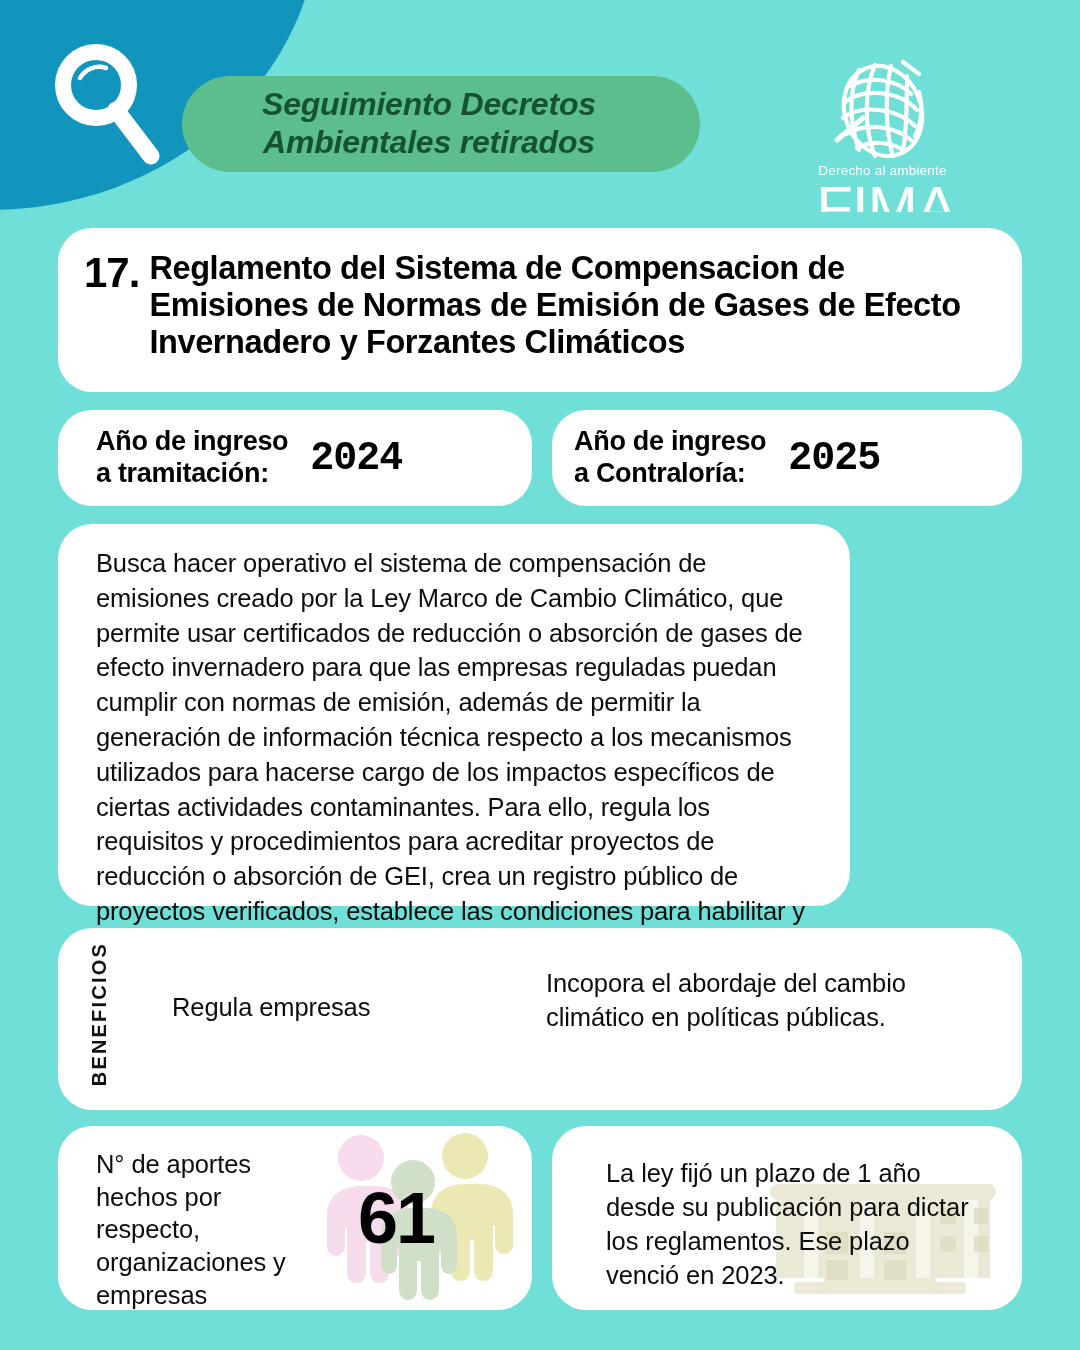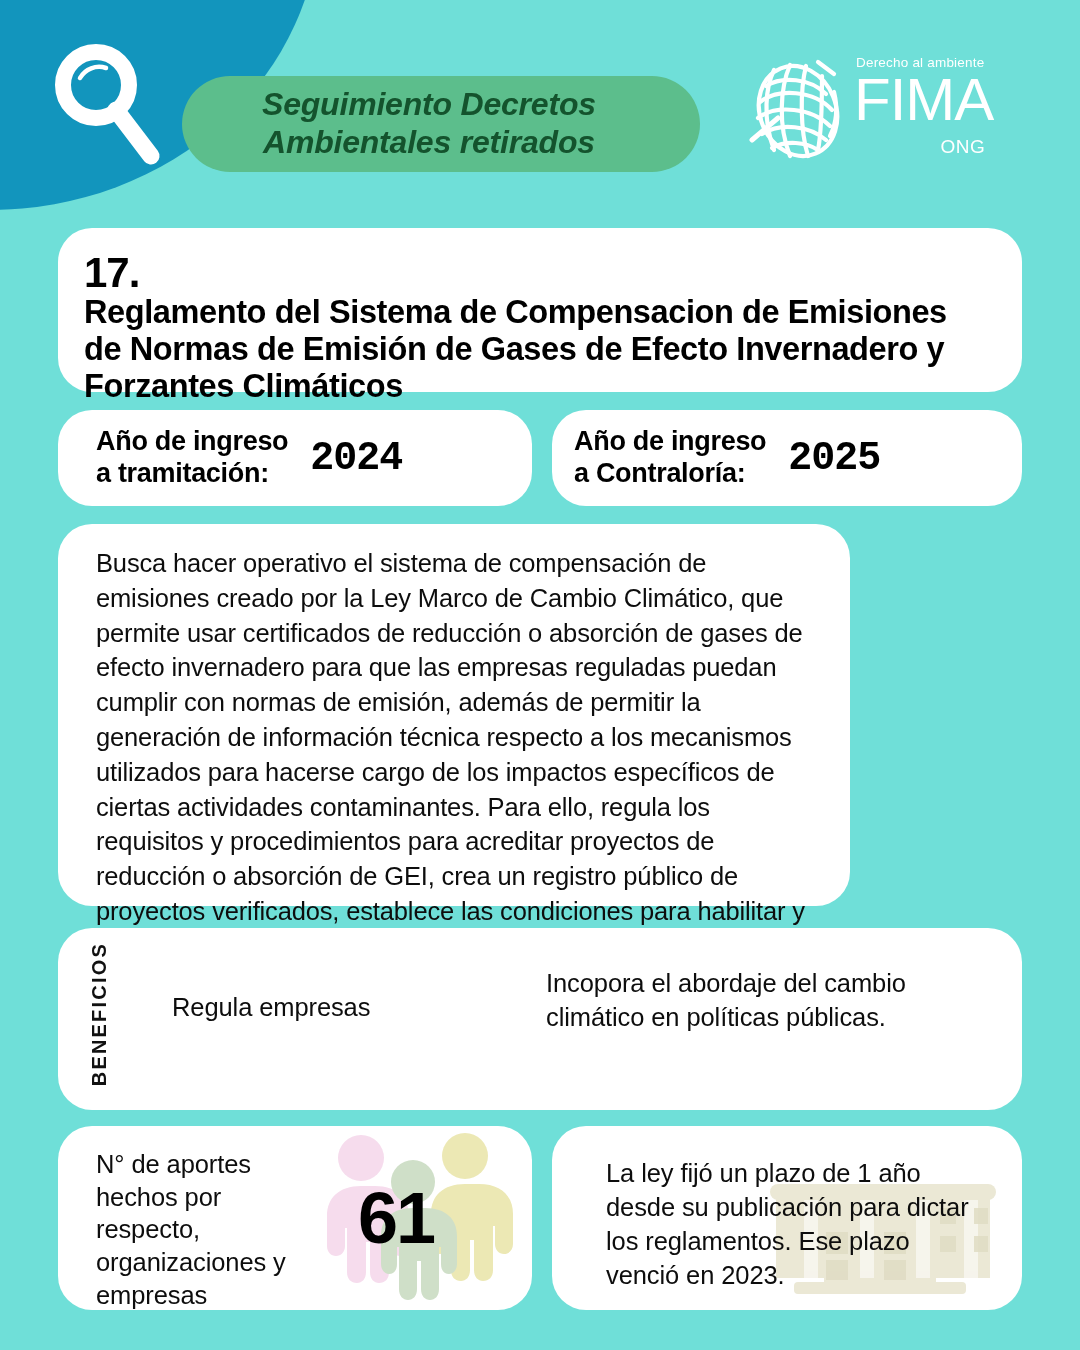--- a/index.html
+++ b/index.html
@@ -61,20 +61,22 @@
     letter-spacing: -0.2px;
     text-align: center;
   }
   #logo {
     position: absolute;
     left: 748px;
     top: 56px;
     width: 270px;
     height: 112px;
     display: flex;
+    align-items: center;
+    flex-direction: column;
   }
   #logo-globe {
     width: 100px;
     height: 108px;
     flex: none;
   }
   #logo-text {
     margin-left: 6px;
     color: #ffffff;
     line-height: 1;
@@ -108,21 +110,20 @@
   }
 
   #card-title {
     left: 58px;
     top: 228px;
     width: 964px;
     height: 164px;
     padding: 22px 30px 0 26px;
     display: flex;
     align-items: flex-start;
-    flex-direction: column;
   }
   #decree-number {
     font-size: 42px;
     font-weight: bold;
     color: #000;
     line-height: 1.0;
     letter-spacing: -1px;
     flex: none;
     padding-top: 2px;
     padding-right: 10px;

